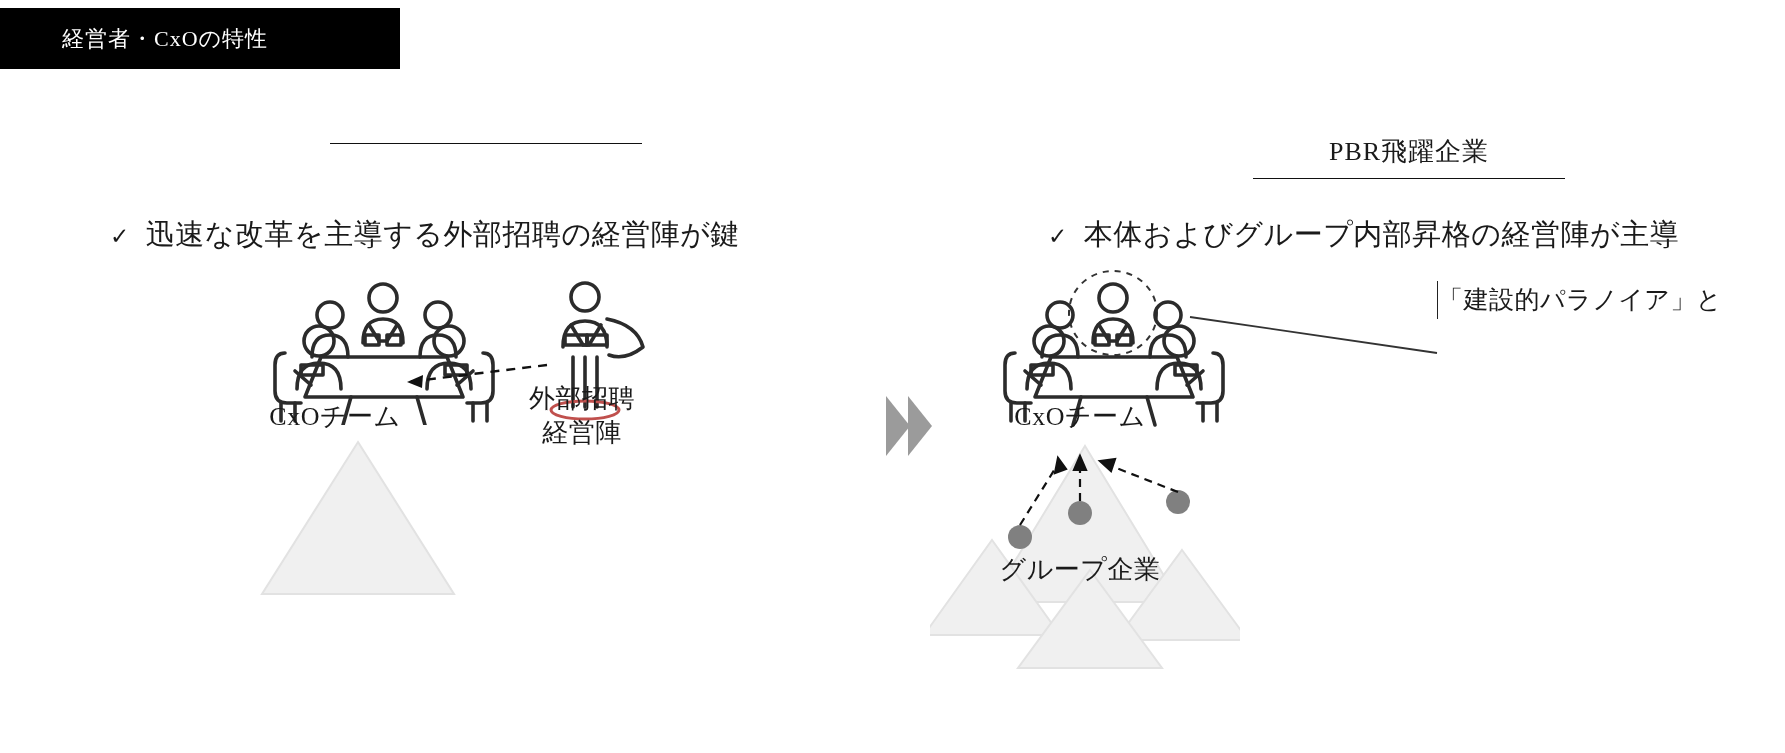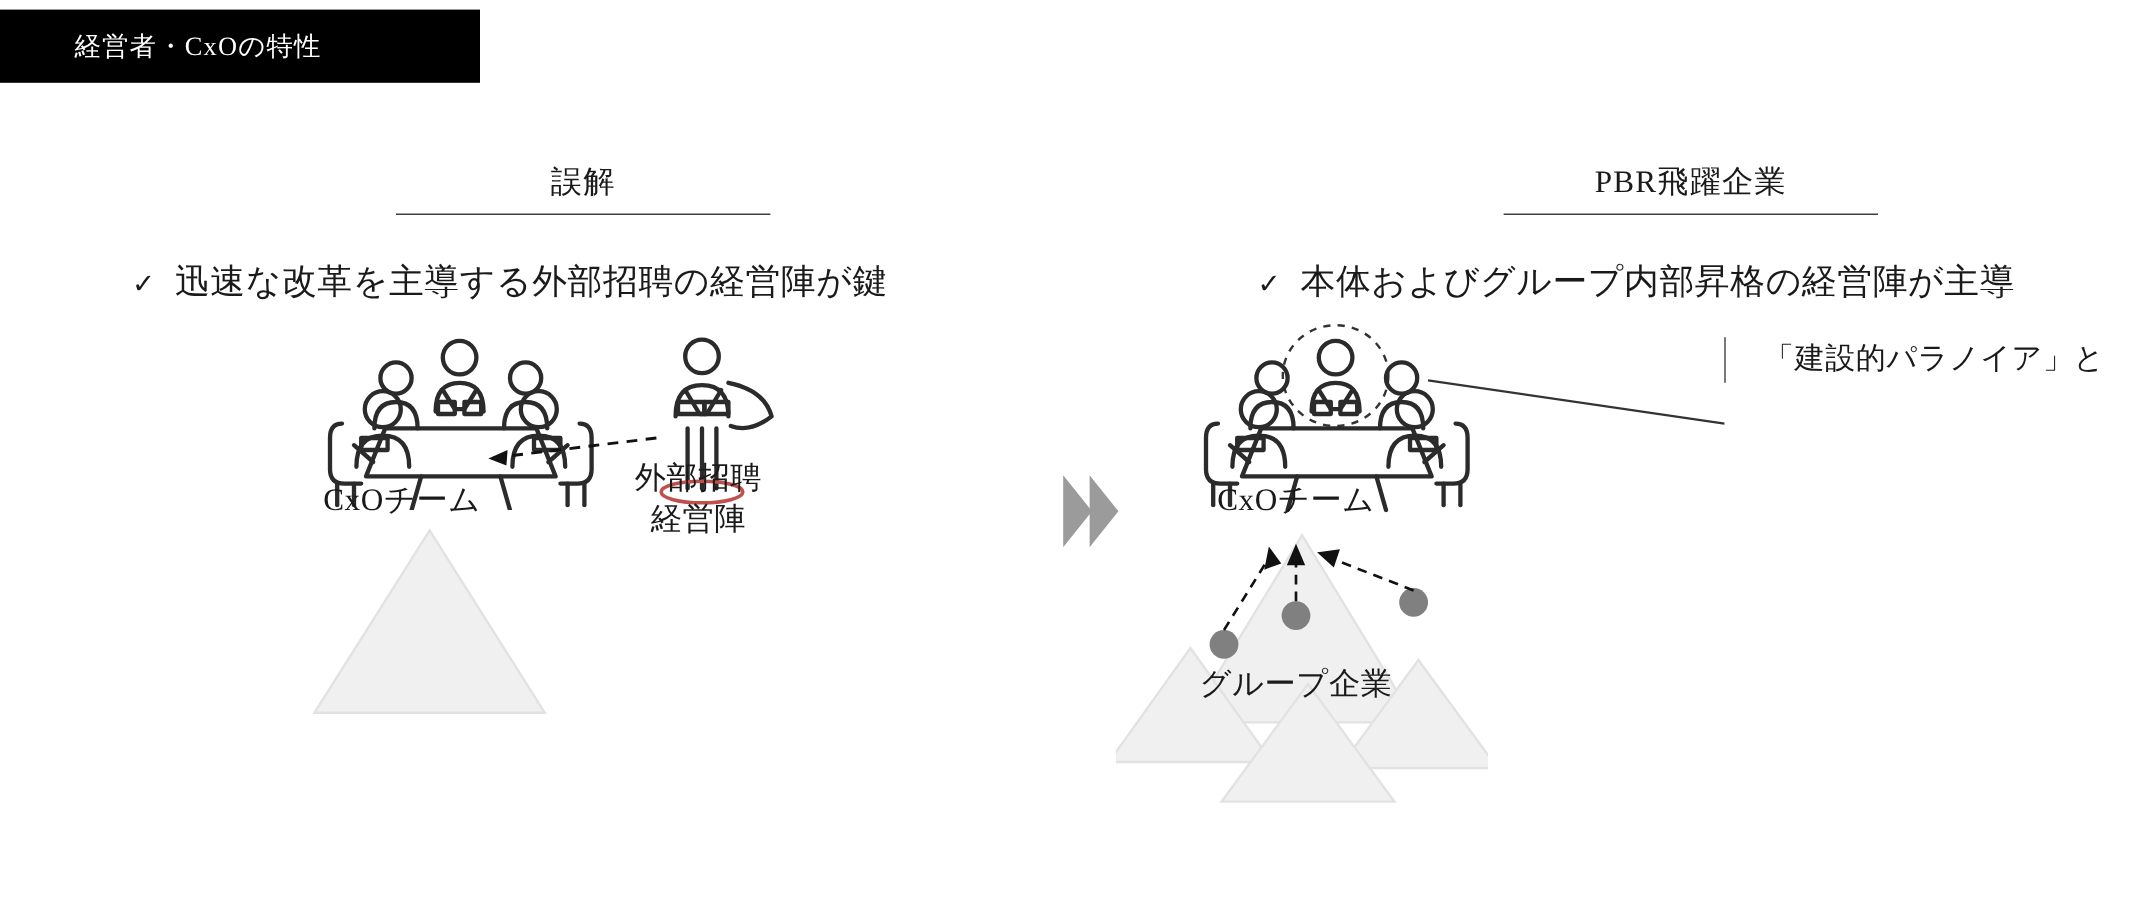--- a/index.html
+++ b/index.html
@@ -75,21 +75,21 @@
   }
   #caption-cxo-left   { left: 215px;  top: 400px; width: 240px; }
   #caption-hire       { left: 472px;  top: 382px; width: 220px; }
   #caption-cxo-right  { left: 960px;  top: 400px; width: 240px; }
   #caption-group      { left: 965px;  top: 553px; width: 230px; }
 
   
   #callout {
     position: absolute;
     left: 1437px; top: 281px;
-    padding-left: 32px;
+    padding-left: 0;
     border-left: 1.6px solid #222;
     font-size: 25px;
     line-height: 1.5;
     letter-spacing: 0.5px;
     white-space: nowrap;
   }
 
   
   #center-divider {
     position: absolute;
@@ -99,21 +99,20 @@
   }
 </style>
 </head>
 <body>
 
 <div id="title-banner">
   <span class="title-text">経営者・CxOの特性</span>
 </div>
 
 <div id="heading-left" class="col-heading">
-  <div>誤解</div>
   <div class="rule"></div>
 </div>
 
 <div id="heading-right" class="col-heading">
   <div>PBR飛躍企業</div>
   <div class="rule"></div>
 </div>
 
 <div id="bullet-left" class="bullet-row">
   <span class="check">✓</span>

